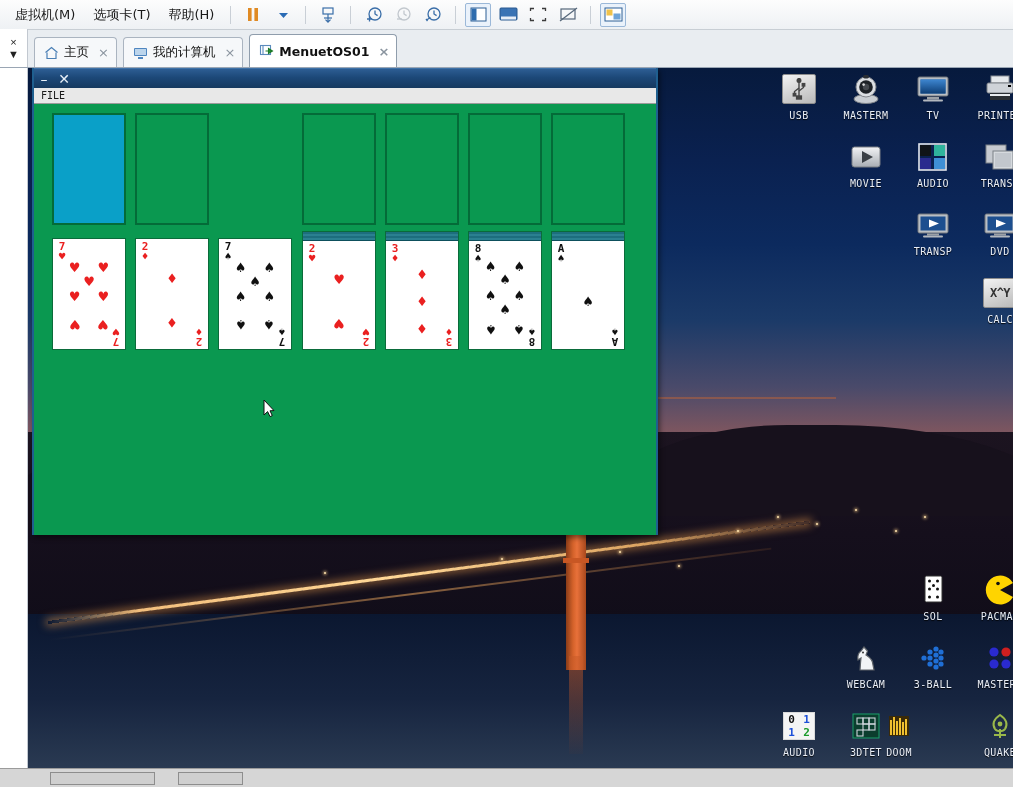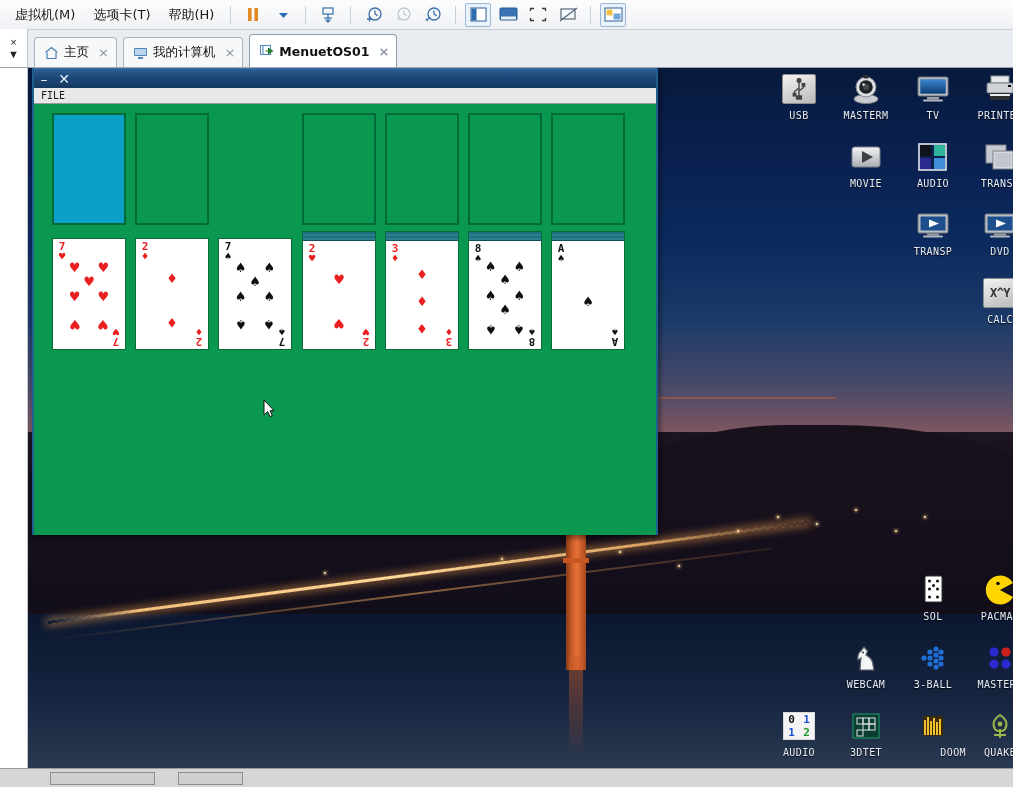--- a/index.html
+++ b/index.html
@@ -645,21 +645,21 @@
                 <rect x="14" y="7" width="6" height="6"></rect>
                 <rect x="14" y="13" width="6" height="6"></rect>
                 <rect x="20" y="13" width="6" height="6"></rect>
                 <rect x="8" y="19" width="6" height="6"></rect>
                 <rect x="20" y="7" width="6" height="6"></rect>
               </g>
             </svg>
           </div>
           <div class="lbl">3DTET</div>
         </div>
-        <div class="dicon" style="left: 872px; top: 641px; text-align: right;">
+        <div class="dicon" style="left: 838px; top: 641px;">
           <div class="glyph">
             <svg width="34" height="30" viewBox="0 0 34 30">
               <rect x="7" y="5" width="20" height="20" fill="#3a2a08"></rect>
               <g fill="#f0c030">
                 <rect x="8" y="9" width="2" height="15"></rect>
                 <rect x="11" y="6" width="2" height="18"></rect>
                 <rect x="14" y="10" width="2" height="14"></rect>
                 <rect x="17" y="7" width="2" height="17"></rect>
                 <rect x="20" y="11" width="2" height="13"></rect>
                 <rect x="23" y="8" width="2" height="16"></rect>

